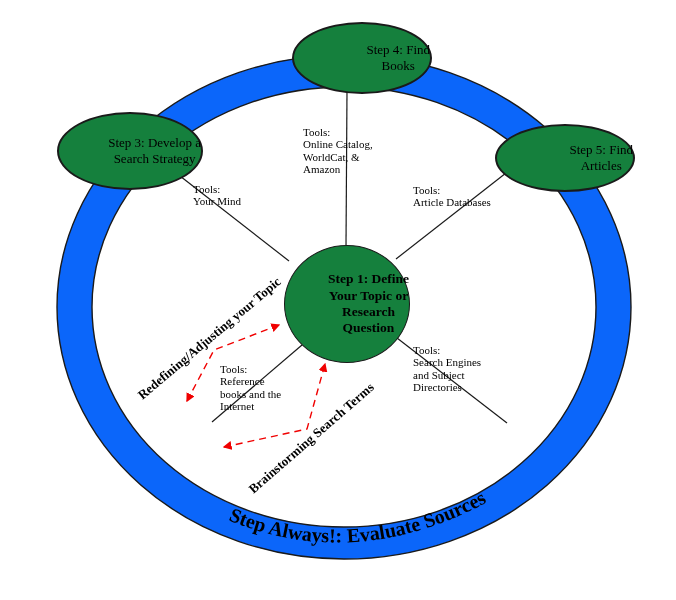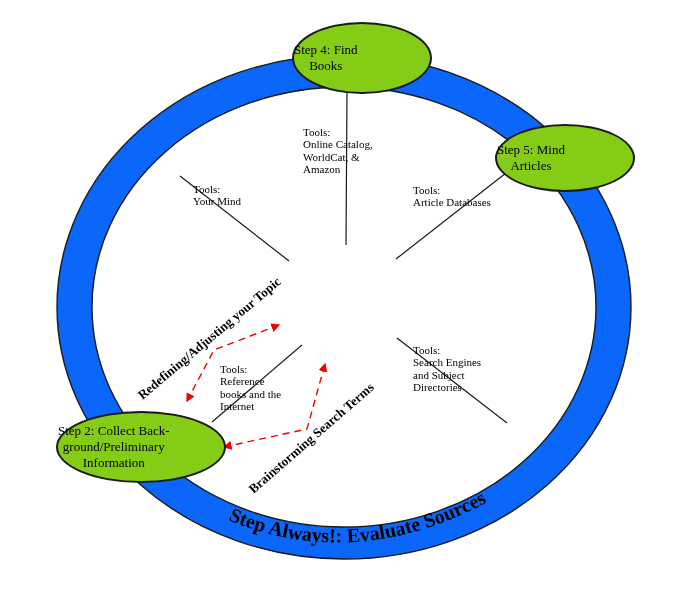--- a/index.html
+++ b/index.html
@@ -2,22 +2,22 @@
 <html><head>
 <meta charset="utf-8">
 <style>
   html,body{margin:0;padding:0;background:#fff;}
   .stage{
     position:relative;width:676px;height:600px;background:#ffffff;
     font-family:"Liberation Serif", serif;color:#000;overflow:hidden;
   }
   .layer-svg{position:absolute;left:0;top:0;z-index:1;}
   .node{
-    position:absolute;z-index:3;background:#84cc16;border:2px solid #1a1a1a;
-    border-radius:50%;display:flex;align-items:center;justify-content:flex-start;
+    position:absolute;z-index:3;background:#15803d;border:2px solid #1a1a1a;
+    border-radius:50%;display:flex;align-items:center;justify-content:flex-end;
     text-align:center;font-size:13px;line-height:1.22;
   }
   .node-label{white-space:pre-line;}
   #node-step1{border-width:1.5px;font-weight:bold;font-size:13.5px;}
   .tools{
     position:absolute;z-index:4;font-size:11px;line-height:1.13;
     white-space:pre-line;text-align:left;
   }
   .rot{
     position:absolute;z-index:5;font-weight:bold;font-size:13px;
@@ -52,37 +52,42 @@
 
     <path d="M 187,401 L 214,350 L 279,325" fill="none" stroke-width="1.4" stroke-dasharray="7 5" marker-start="url(#arrowhead-red)" marker-end="url(#arrowhead-red)" stroke="#f00000"></path>
     <path d="M 224,447 L 307,429 L 325,364" fill="none" stroke-width="1.4" stroke-dasharray="7 5" marker-start="url(#arrowhead-red)" marker-end="url(#arrowhead-red)" stroke="#f00000"></path>
 
     <path id="arc-bottom" d="M 217,515 Q 372,587 538,471" fill="none" stroke="none"></path>
     <text class="arc-text" fill="#000000">
       <textPath href="#arc-bottom" startOffset="12">Step Always!:  Evaluate Sources</textPath>
     </text>
   </svg>
 
+  <div class="node" id="node-step3" style="left:57px;top:112px;width:142px;height:74px;">
+    <span class="node-label">Step 3: Develop a
+Search Strategy</span>
+  </div>
 
   <div class="node" id="node-step4" style="left:292px;top:22px;width:136px;height:68px;">
     <span class="node-label">Step 4: Find
 Books</span>
   </div>
 
   <div class="node" id="node-step5" style="left:495px;top:124px;width:136px;height:64px;">
-    <span class="node-label">Step 5: Mind
+    <span class="node-label">Step 5: Find
 Articles</span>
   </div>
 
+  <div class="node" id="node-step1" style="left:284px;top:245px;width:124px;height:116px;">
+    <span class="node-label">Step 1:  Define
+Your Topic or
+Research
+Question</span>
+  </div>
 
-  <div class="node" id="node-step2" style="left:56px;top:411px;width:166px;height:68px;">
-    <span class="node-label">Step 2: Collect Back-
-ground/Preliminary
-Information</span>
-  </div>
 
 
   <div class="tools" style="left:303px;top:126px;">Tools:
 Online Catalog,
 WorldCat, &amp;
 Amazon</div>
   <div class="tools" style="left:193px;top:183px;">Tools:
 Your Mind</div>
   <div class="tools" style="left:413px;top:184px;">Tools:
 Article Databases</div>

